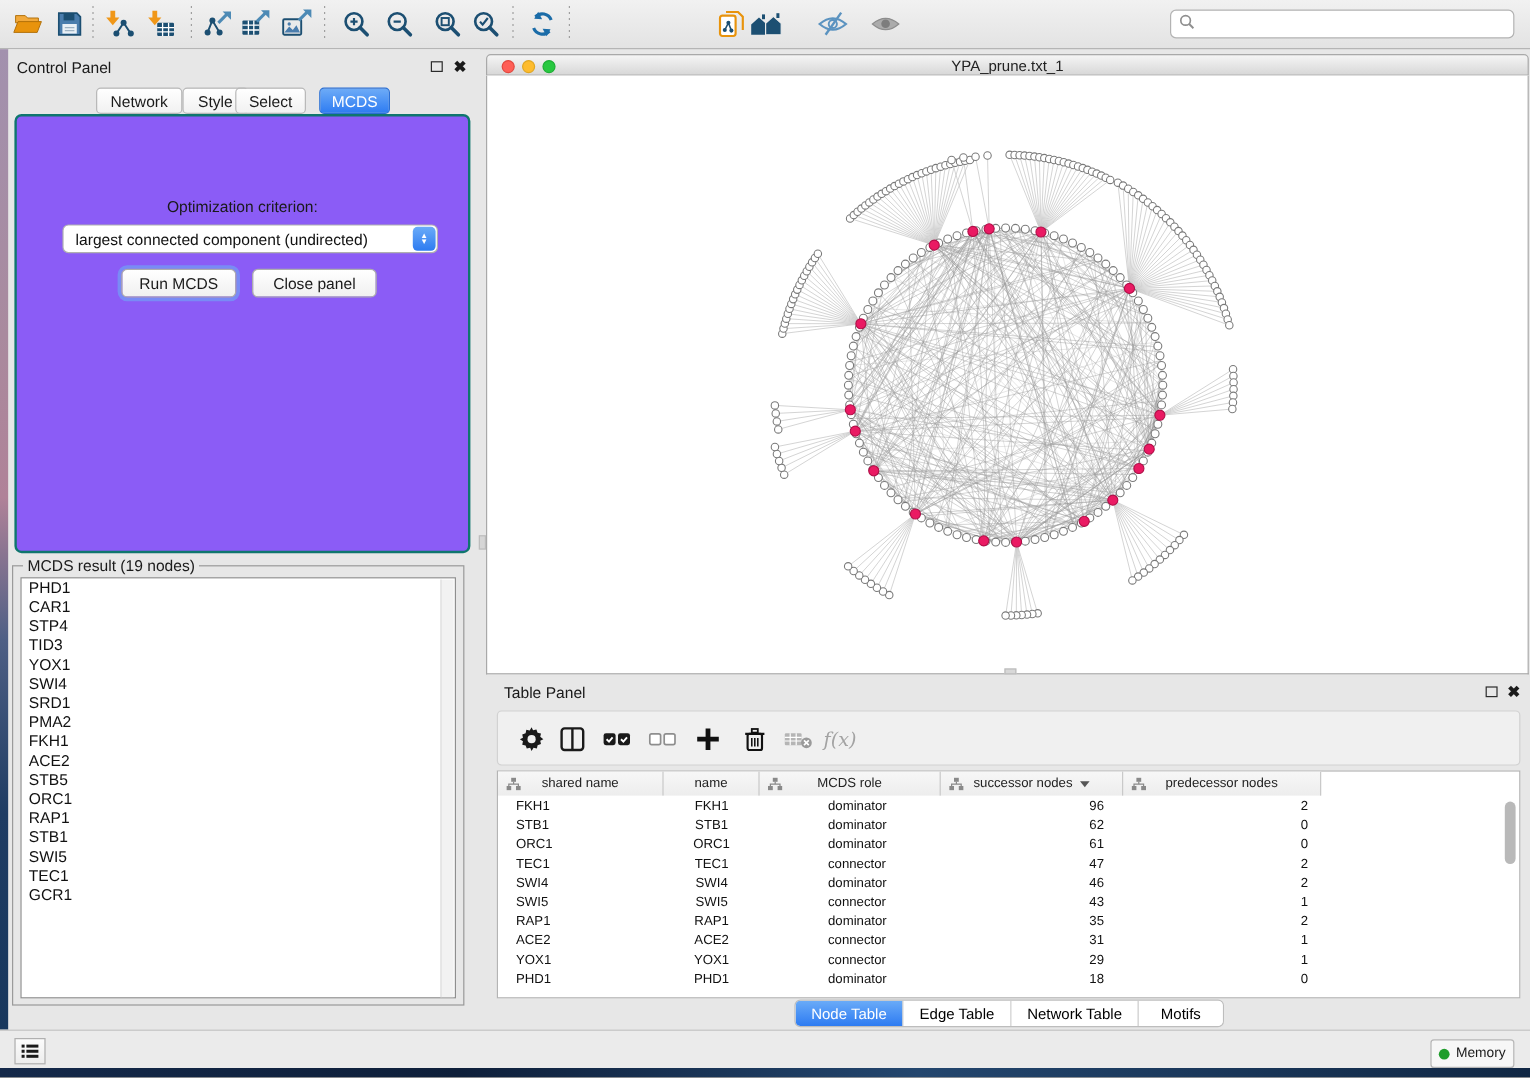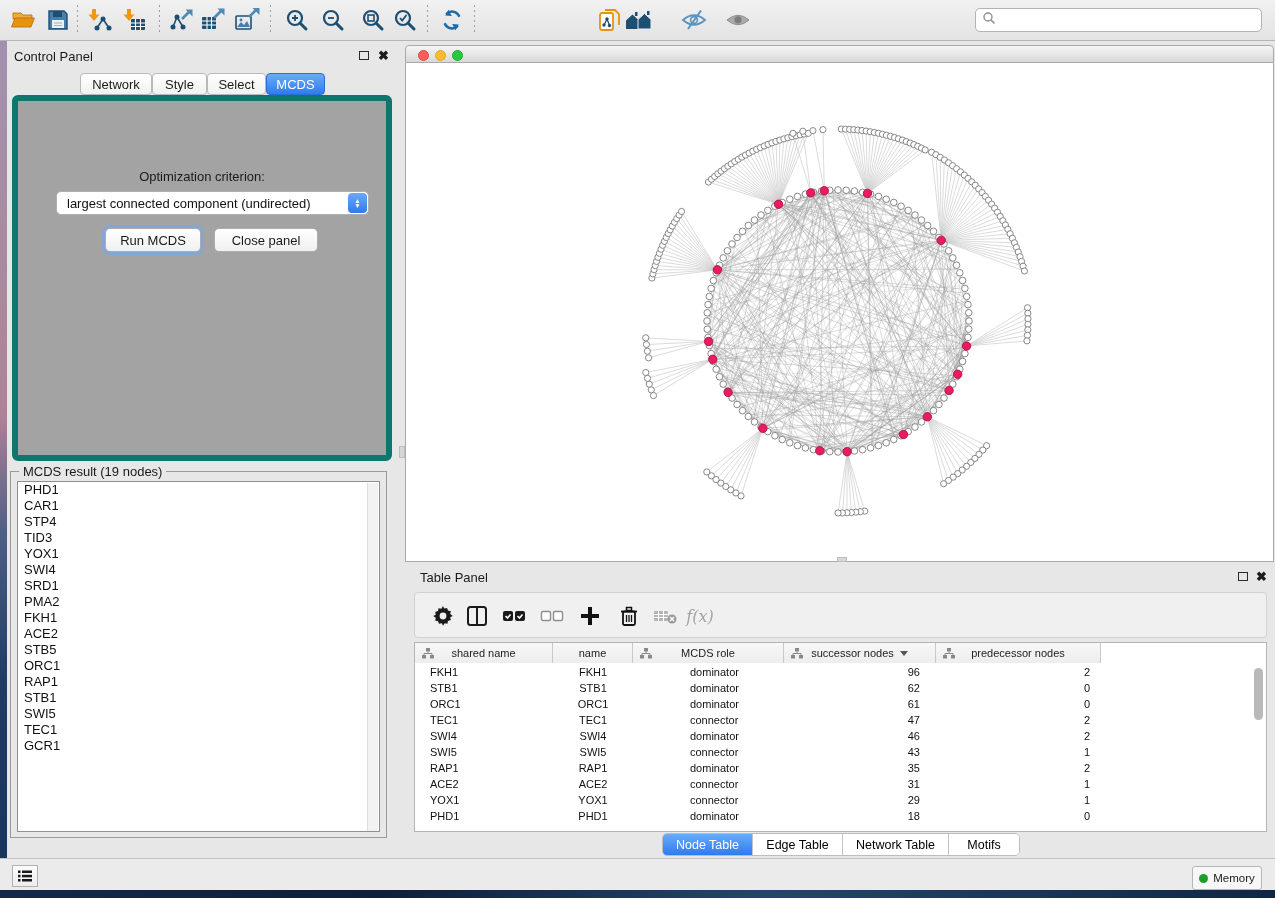--- a/index.html
+++ b/index.html
@@ -21,22 +21,22 @@
   .wall-left { left:0; top:41px; width:7px; height:849px;
     background: linear-gradient(180deg,#a291ae 0%,#a98a9e 28%,#b08298 44%,#4e5f85 58%,#1f3c63 75%,#16365c 100%); }
   .wall-bottom { left:0; top:890px; width:1275px; height:8px;
     background: linear-gradient(90deg,#14294a,#0e1f3a 30%,#23466e 60%,#102744); }
 
   
   .cp { left:7px; top:41px; width:393px; height:817px; background:#e7e7e7; }
   .panel-title { font-size:13px; color:#1a1a1a; }
   .float-ico { width:10px; height:9px; border:1.5px solid #2b2b2b; display:inline-block; }
   .close-ico { font-size:13px; color:#1a1a1a; font-weight:bold; line-height:10px; }
-  .cp-inner { position:absolute; left:5px; top:54px; width:380px; height:366px; background:#a3a3a3;
-    border:6px solid #0f766e; border-radius:6px; }
+  .cp-inner { position:absolute; left:5px; top:54px; width:380px; height:366px; background:#8b5cf6;
+    border:2px solid #0f766e; border-radius:6px; }
   .tab { position:absolute; top:32px; height:22px; border:1px solid #b9b9b9; background:linear-gradient(#ffffff,#f1f1f1);
     border-radius:4px; font-size:13px; color:#1a1a1a; display:flex; align-items:center; justify-content:center; z-index:2; }
   .tab.sel { background:linear-gradient(#6dabf7,#2e7cf2); color:#fff; border-color:#2a6fd4; }
   .opt-label { position:absolute; left:0; top:68px; width:100%; text-align:center; font-size:13px; color:#1a1a1a; }
   .dropdown { position:absolute; left:38px; top:90px; width:313px; height:24px; background:#fff; border:1px solid #b0b0b0;
     border-radius:5px; font-size:13px; color:#111; display:flex; align-items:center; padding-left:10px; }
   .dd-step { position:absolute; right:1px; top:1px; width:19px; height:20px; border-radius:4px;
     background:linear-gradient(#6aabf8,#2d7bf1); display:flex; flex-direction:column; align-items:center; justify-content:center; }
   .dd-step span { color:#fff; font-size:6.5px; line-height:5px; }
   .btn { position:absolute; height:24px; background:linear-gradient(#ffffff,#f0f0f0); border:1px solid #adadad;
@@ -252,21 +252,21 @@
   <div class="abs wall-left"></div>
   <div class="abs wall-bottom"></div>
 
   <div class="abs cp">
     <div class="abs panel-title" style="left:7px; top:8px">Control Panel</div>
     <span class="abs float-ico" style="left:352px; top:10px"></span>
     <span class="abs close-ico" style="left:371px; top:10px">✖</span>
 
     <div class="tab" style="left:73px; width:72px">Network</div>
     <div class="tab" style="left:145px; width:55px">Style</div>
-    <div class="tab" style="left:200px; width:59px">Select</div>
+    <div class="tab" style="left:189px; width:59px">Select</div>
     <div class="tab sel" style="left:259px; width:59px">MCDS</div>
 
     <div class="cp-inner">
       <div class="opt-label">Optimization criterion:</div>
       <div class="dropdown">
         <span>largest connected component (undirected)</span>
         <span class="dd-step">
             <span>▲</span>
             <span>▼</span>
           </span>
@@ -300,20 +300,21 @@
     </fieldset>
   </div>
 
   <div class="abs vgutter-handle"></div>
 
   <div class="abs netwin">
     <div class="net-titlebar">
       <span class="tl" style="left:12px; background:#ff5f57; border:1px solid #e24940"></span>
       <span class="tl" style="left:29px; background:#febc2e; border:1px solid #e0a723"></span>
       <span class="tl" style="left:46px; background:#28c840; border:1px solid #1eae35"></span>
+      <div class="net-title">YPA_prune.txt_1</div>
     </div>
     <div class="net-canvas">
       <svg id="net-svg" width="867" height="497" viewBox="0 0 867 497">
           <g fill="none">
             <line x1="372.52724453411935" y1="141.2781453313238" x2="544.1208540897996" y2="190.2510953728854" stroke="#9a9a9a" stroke-opacity="0.5" stroke-width="0.7"></line>
             <line x1="372.52724453411935" y1="141.2781453313238" x2="332.38236381032146" y2="172.92752172423297" stroke="#9a9a9a" stroke-opacity="0.5" stroke-width="0.7"></line>
             <line x1="372.52724453411935" y1="141.2781453313238" x2="549.45321811848" y2="199.98498854940408" stroke="#9a9a9a" stroke-opacity="0.5" stroke-width="0.7"></line>
             <line x1="372.52724453411935" y1="141.2781453313238" x2="556.7549084754858" y2="297.9651449549874" stroke="#9a9a9a" stroke-opacity="0.5" stroke-width="0.7"></line>
             <line x1="372.52724453411935" y1="141.2781453313238" x2="512.7994542452678" y2="154.88623664288616" stroke="#9a9a9a" stroke-opacity="0.5" stroke-width="0.7"></line>
             <line x1="372.52724453411935" y1="141.2781453313238" x2="347.874267760434" y2="358.41843045555356" stroke="#9a9a9a" stroke-opacity="0.5" stroke-width="0.7"></line>

